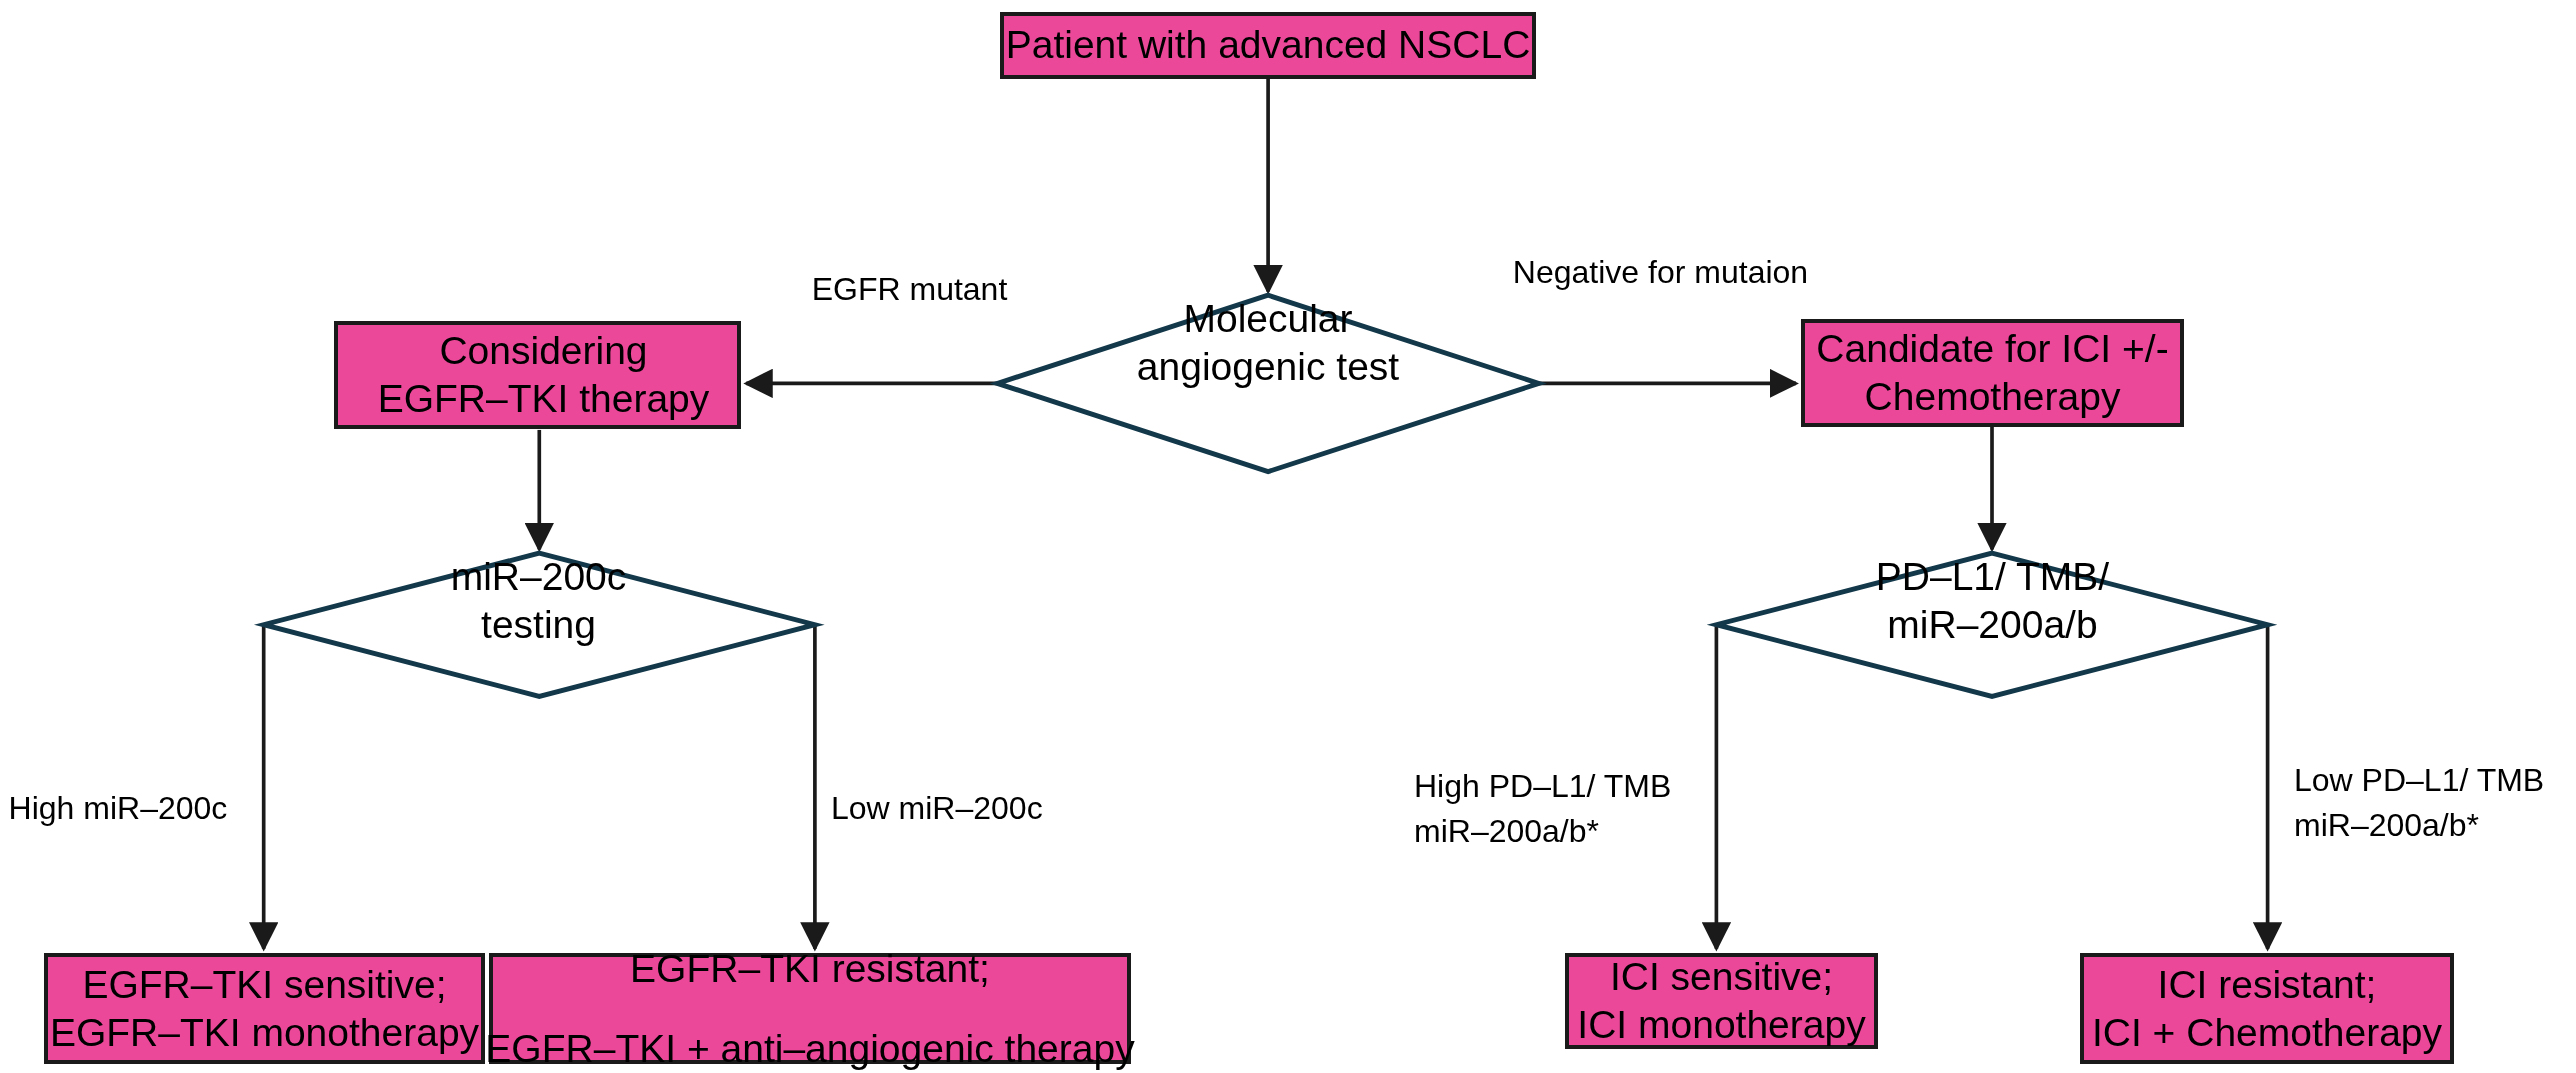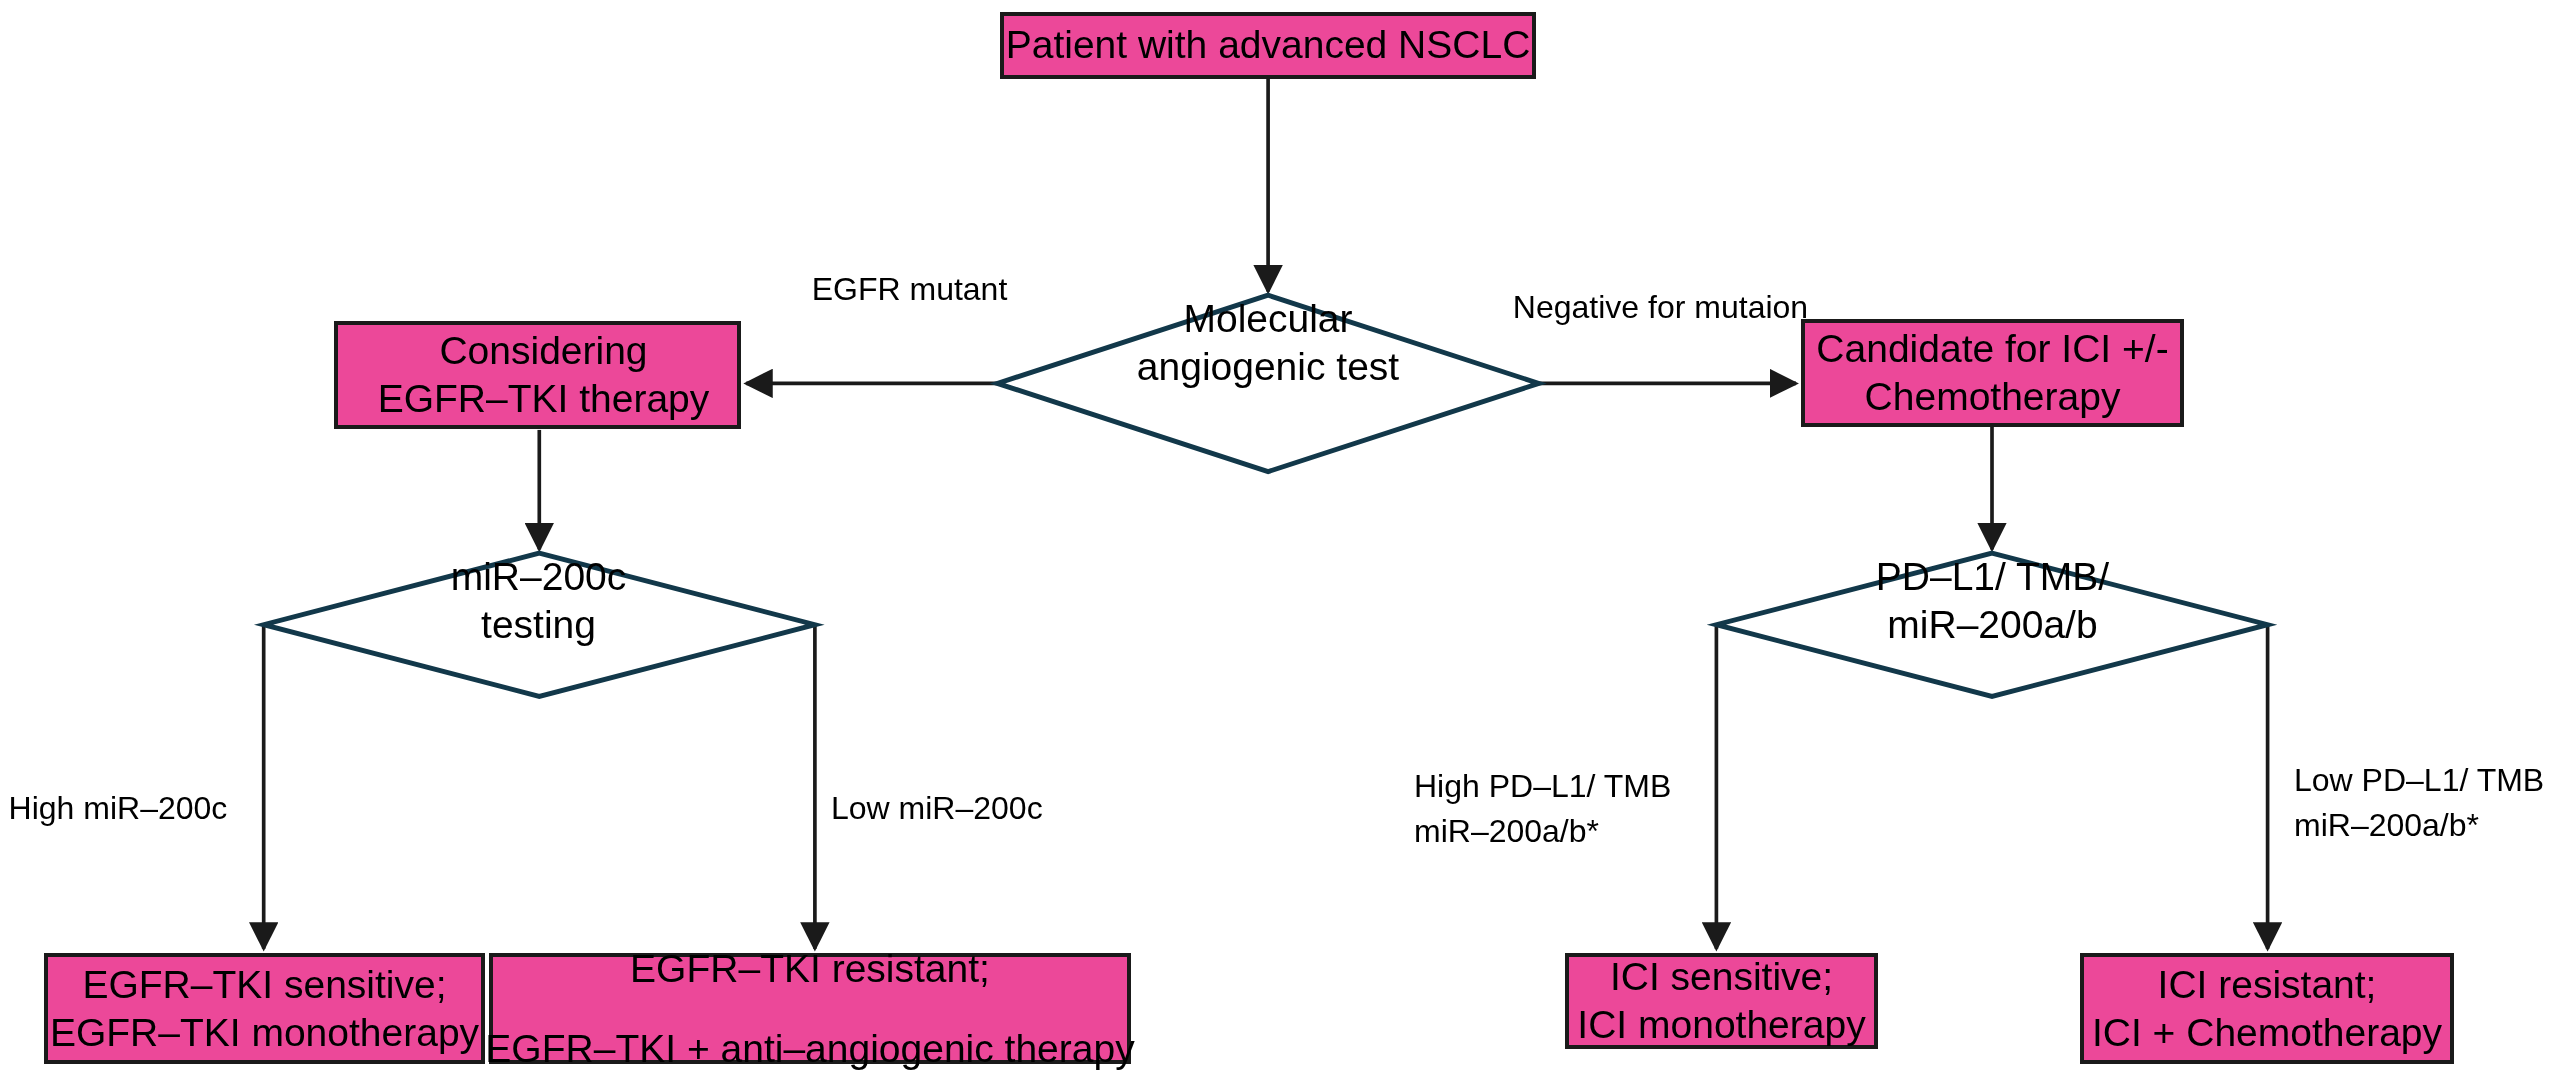--- a/index.html
+++ b/index.html
@@ -117,21 +117,21 @@
     <span>testing</span>
   </div>
 
   <div class="diamond-label" style="left:1717px; top:553px; width:551px; height:143px;">
     <span>PD–L1/ TMB/</span>
     <span>miR–200a/b</span>
   </div>
 
   <div class="edge-label centered" style="left:778px; top:267px; width:263px;">EGFR mutant</div>
 
-  <div class="edge-label centered" style="left:1483px; top:285px; width:355px;">Negative for mutaion</div>
+  <div class="edge-label centered" style="left:1483px; top:250px; width:355px;">Negative for mutaion</div>
 
   <div class="edge-label" style="left:8.6px; top:786px;">High miR–200c</div>
 
   <div class="edge-label" style="left:831px; top:786px;">Low miR–200c</div>
 
   <div class="edge-label" style="left:1414px; top:764px;">
     <div>High PD–L1/ TMB</div>
     <div>miR–200a/b*</div>
   </div>
 

